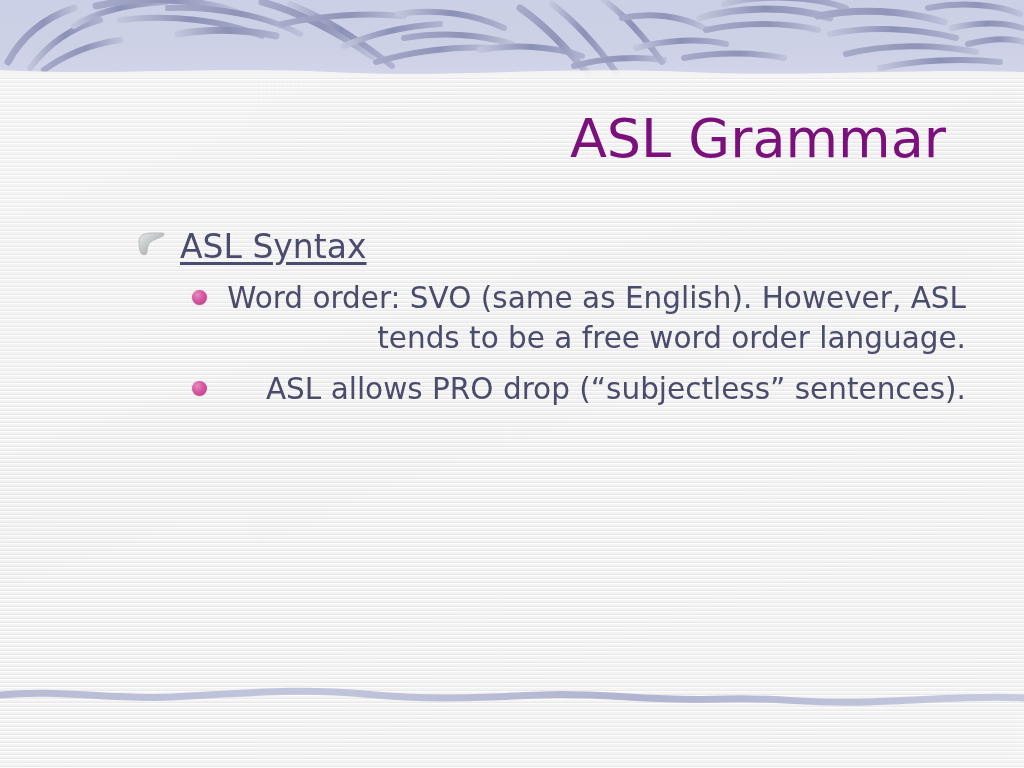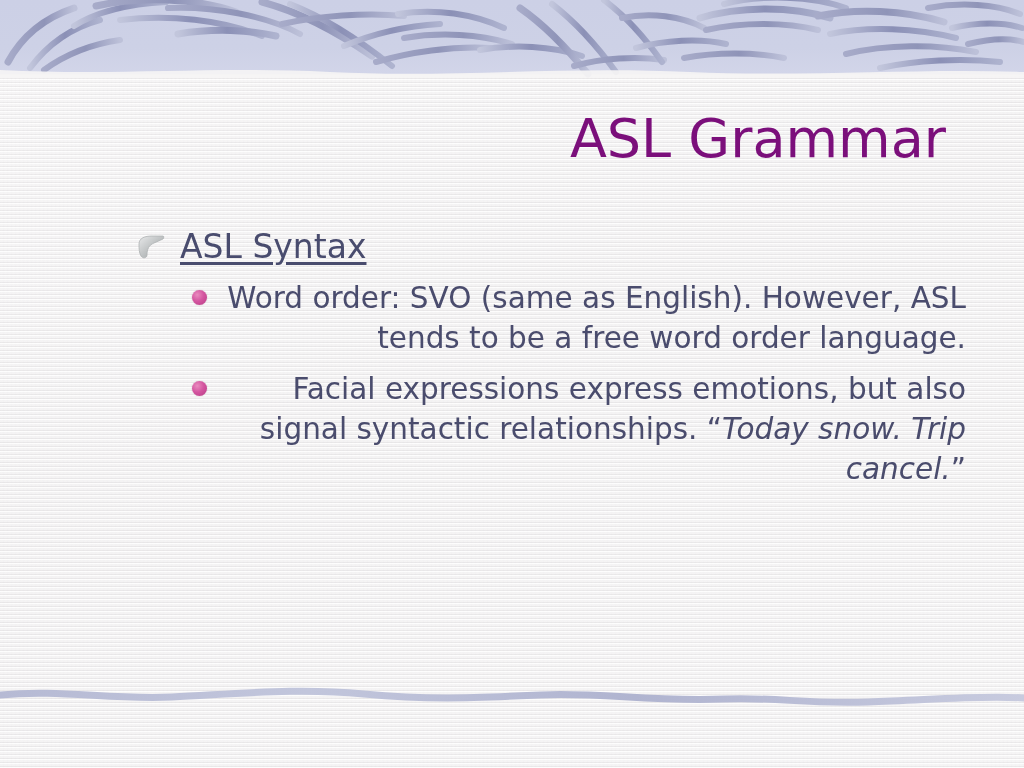--- a/index.html
+++ b/index.html
@@ -87,21 +87,21 @@
   #content {
     position: absolute;
     left: 136px;
     top: 226px;
     width: 830px;
   }
 
   
   .l1-row {
     display: flex;
-    align-items: center;
+    align-items: flex-start;
   }
   .l1-bullet {
     width: 44px;
     flex: 0 0 44px;
     padding-top: 6px;
   }
   .l1-text {
     font-size: 33px;
     line-height: 42px;
     color: #494c6e;
@@ -225,27 +225,27 @@
 
     <div class="l2-list">
 
       <div class="l2-row">
         <div class="l2-bullet">
             <span class="dot"></span>
           </div>
         <div class="l2-text"><span>Word order: SVO (same as English). However, ASL tends  to be a free word order language.</span></div>
       </div>
 
-
       <div class="l2-row">
         <div class="l2-bullet">
             <span class="dot"></span>
           </div>
-        <div class="l2-text"><span>Facial expressions express emotions, but also signal syntactic relationships. “</span><span class="it">Today snow. Trip cancel.</span><span>”</span></div>
+        <div class="l2-text"><span>ASL allows PRO drop (“subjectless” sentences).</span></div>
       </div>
+
 
     </div>
   </div>
 
   <div id="bottom-rule">
     <svg width="1024" height="40" viewBox="0 0 1024 40">
       <defs>
         <linearGradient id="wg" x1="0" y1="0" x2="1" y2="0">
           <stop offset="0%" stop-color="#b6bad4"></stop>
           <stop offset="30%" stop-color="#c2c6dc"></stop>

